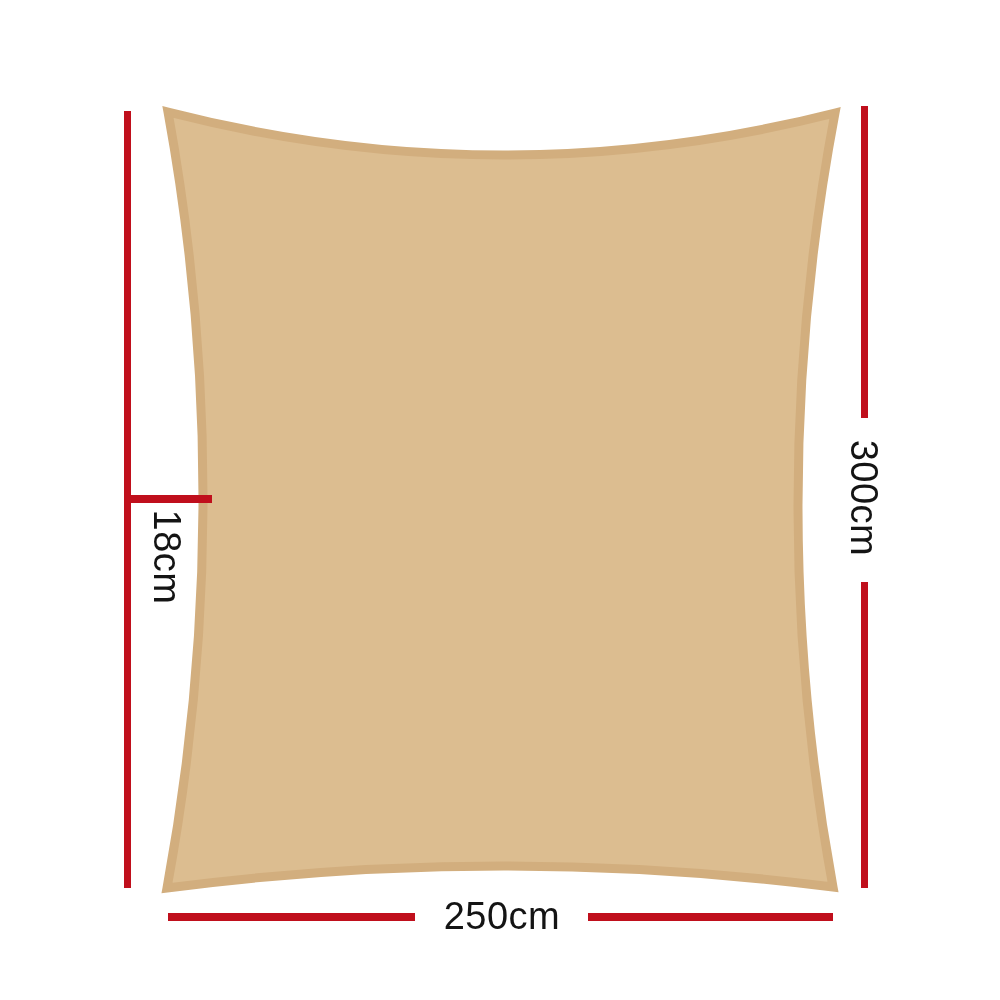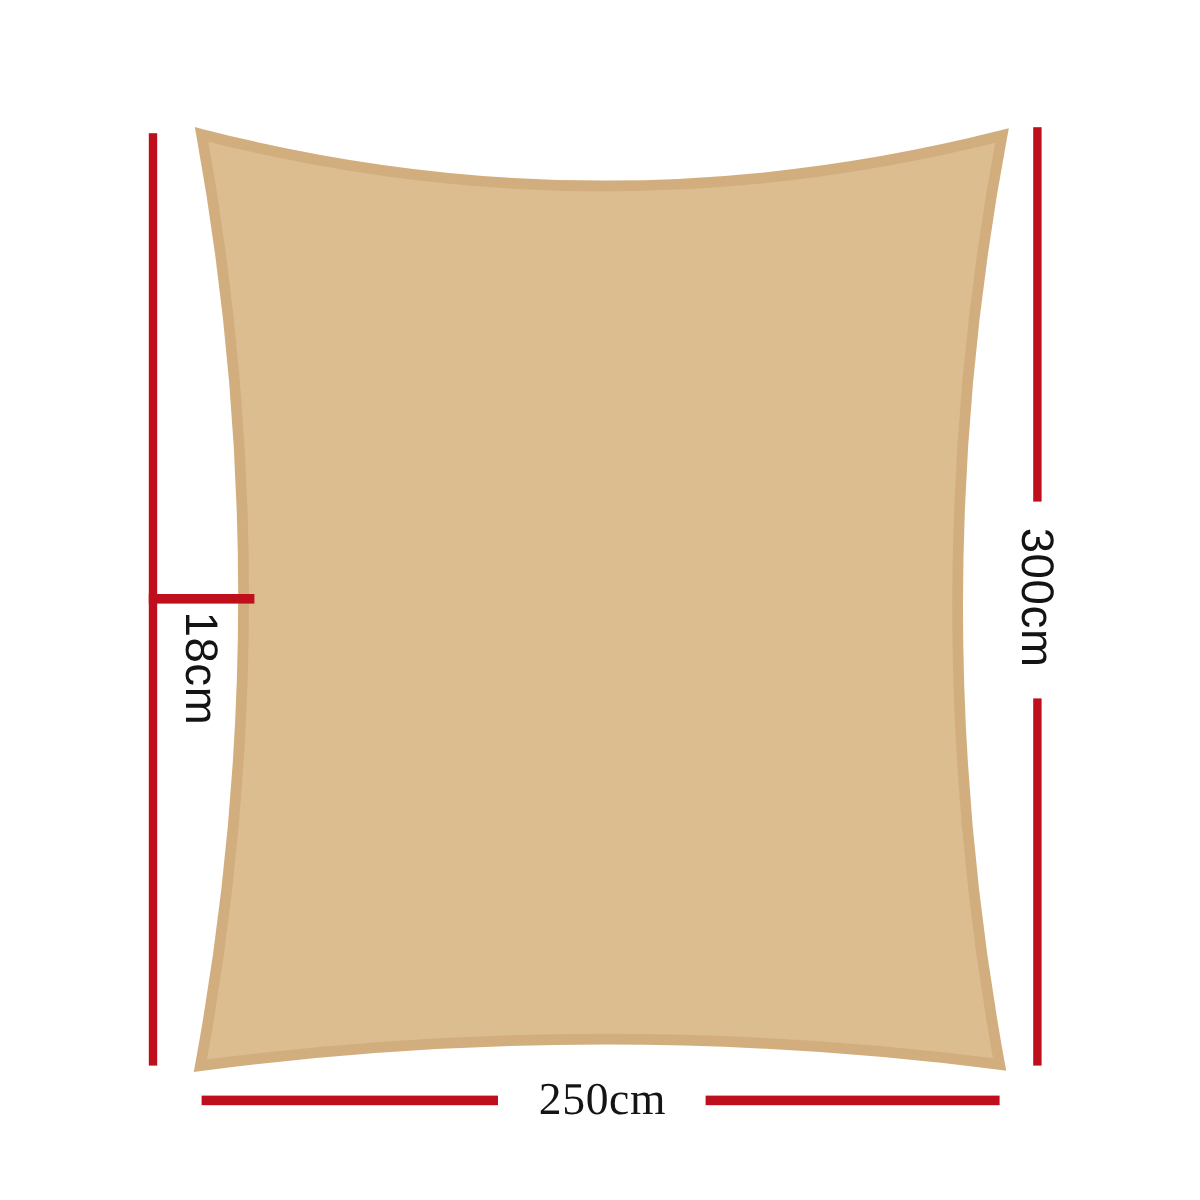--- a/index.html
+++ b/index.html
@@ -49,21 +49,21 @@
     line-height: 1;
   }
   .dim-label.rot {
     transform: translate(-50%, -50%) rotate(90deg);
   }
   .dim-label.horiz {
     transform: translate(-50%, -50%);
   }
   .label-18  { left: 167px; top: 557px; }
   .label-300 { left: 864px; top: 498px; }
-  .label-250 { left: 502px; top: 916px; font-family: Liberation Serif, serif; }
+  .label-250 { left: 502px; top: 916px; }
 </style>
 </head>
 <body>
 
 <div class="canvas">
 
   <svg class="sail-svg" viewBox="0 0 1000 1000" aria-hidden="true">
     <path class="sail-path" d="M 168 112
              Q 501.5 197.5 835 113
              Q 762 500 833 887

